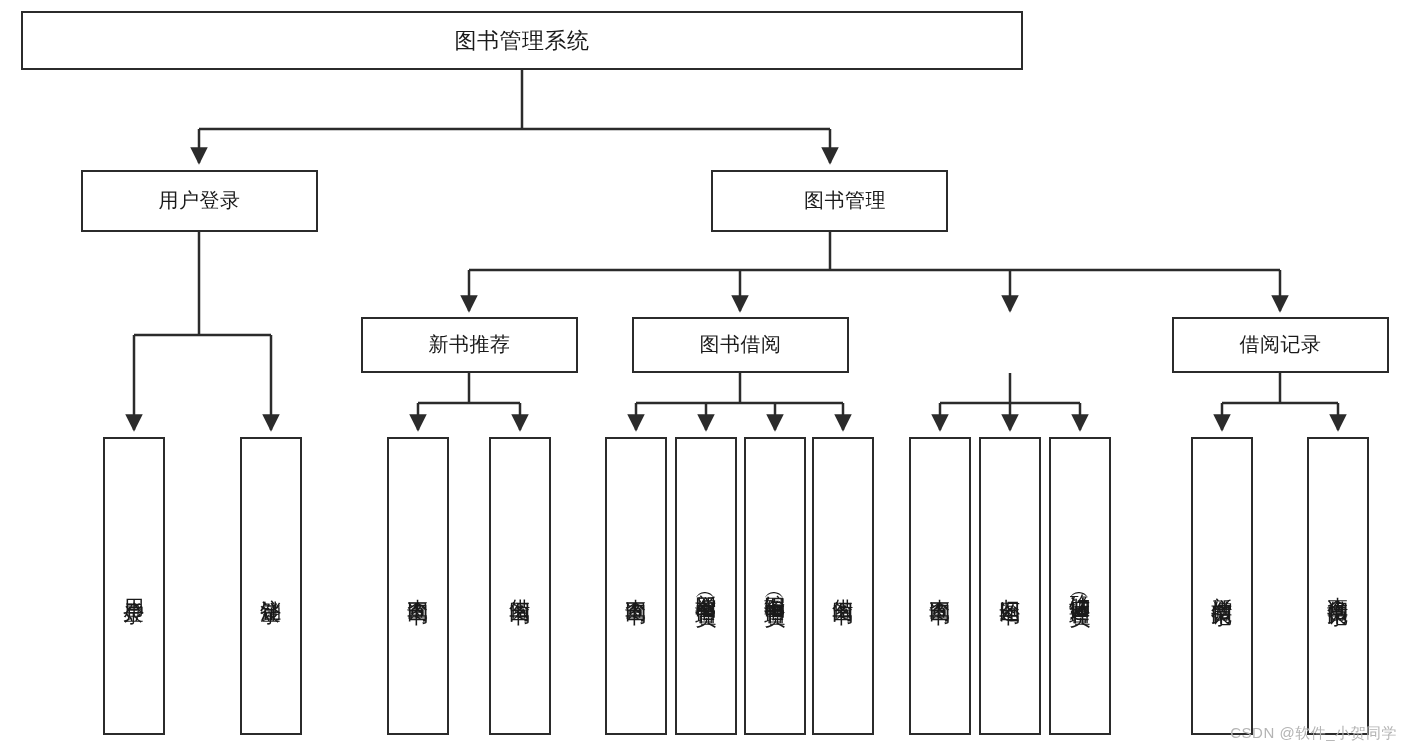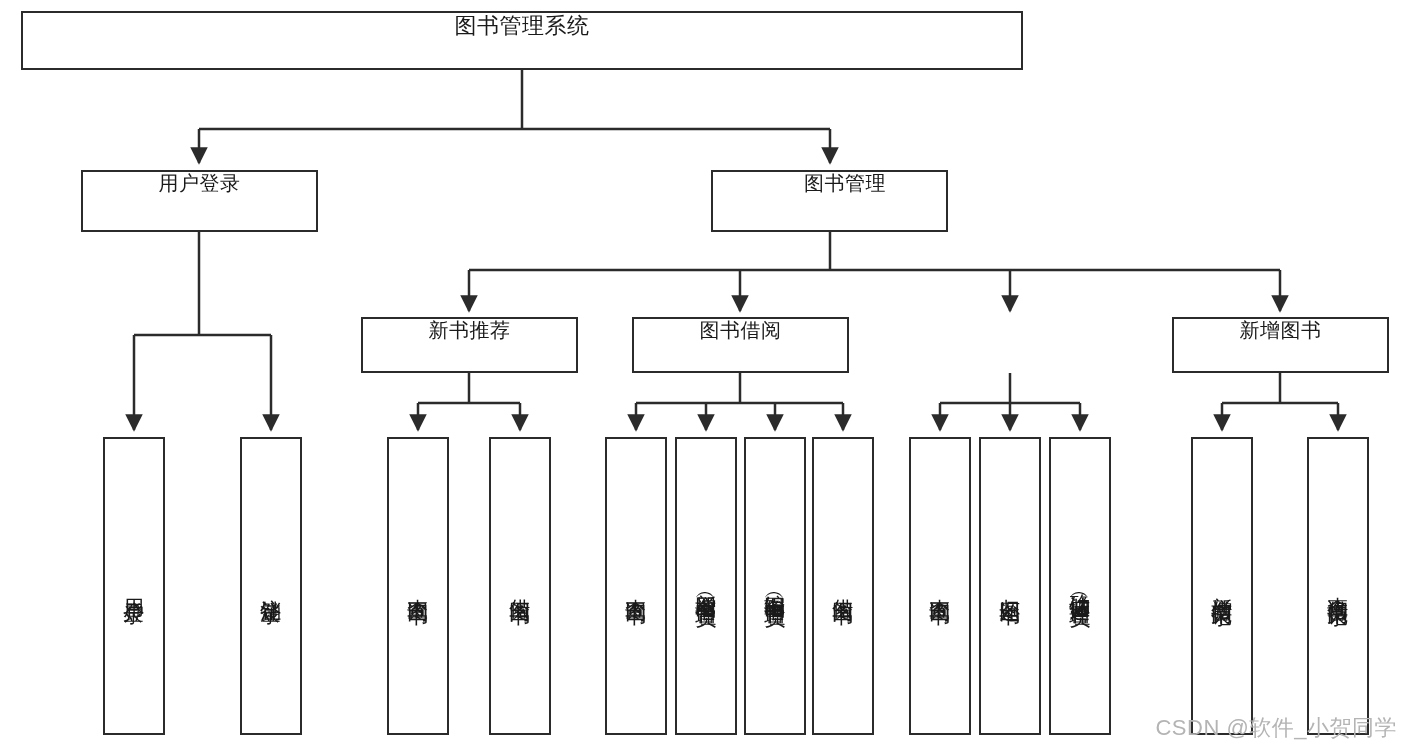--- a/index.html
+++ b/index.html
@@ -24,21 +24,21 @@
     width: 1405px;
     height: 747px;
     pointer-events: none;
   }
   .node {
     position: absolute;
     box-sizing: border-box;
     background: #ffffff;
     border: 2.5px solid #2b2b2b;
     display: flex;
-    align-items: flex-start;
+    align-items: center;
     justify-content: center;
     color: #1a1a1a;
   }
   .node .label {
     display: block;
     text-align: center;
     line-height: 1.18;
     letter-spacing: 0.5px;
   }
   .node.root { }
@@ -55,21 +55,21 @@
     font-size: 21px;
     line-height: 1.12;
     letter-spacing: 2px;
     white-space: nowrap;
     max-height: 100%;
   }
   #watermark {
     position: absolute;
     right: 8px;
     bottom: 4px;
-    font-size: 22px;
+    font-size: 15px;
     color: #b4b4b4;
     letter-spacing: 0.5px;
     white-space: nowrap;
     user-select: none;
     margin-top: 32px;
   }
 </style>
 </head>
 <body>
 
@@ -143,21 +143,21 @@
   <div class="node branch" style="left:361px; top:317px; width:217px; height:56px;">
     <span class="label">新书推荐</span>
   </div>
 
   <div class="node branch" style="left:632px; top:317px; width:217px; height:56px;">
     <span class="label">图书借阅</span>
   </div>
 
 
   <div class="node branch" style="left:1172px; top:317px; width:217px; height:56px;">
-    <span class="label">新增图书</span>
+    <span class="label">借阅记录</span>
   </div>
 
   <div class="node leaf" style="left:103px; top:437px; width:62px; height:298px;">
     <span class="label">用户登录</span>
   </div>
   <div class="node leaf" style="left:240px; top:437px; width:62px; height:298px;">
     <span class="label">注销登录</span>
   </div>
 
   <div class="node leaf" style="left:387px; top:437px; width:62px; height:298px;">

